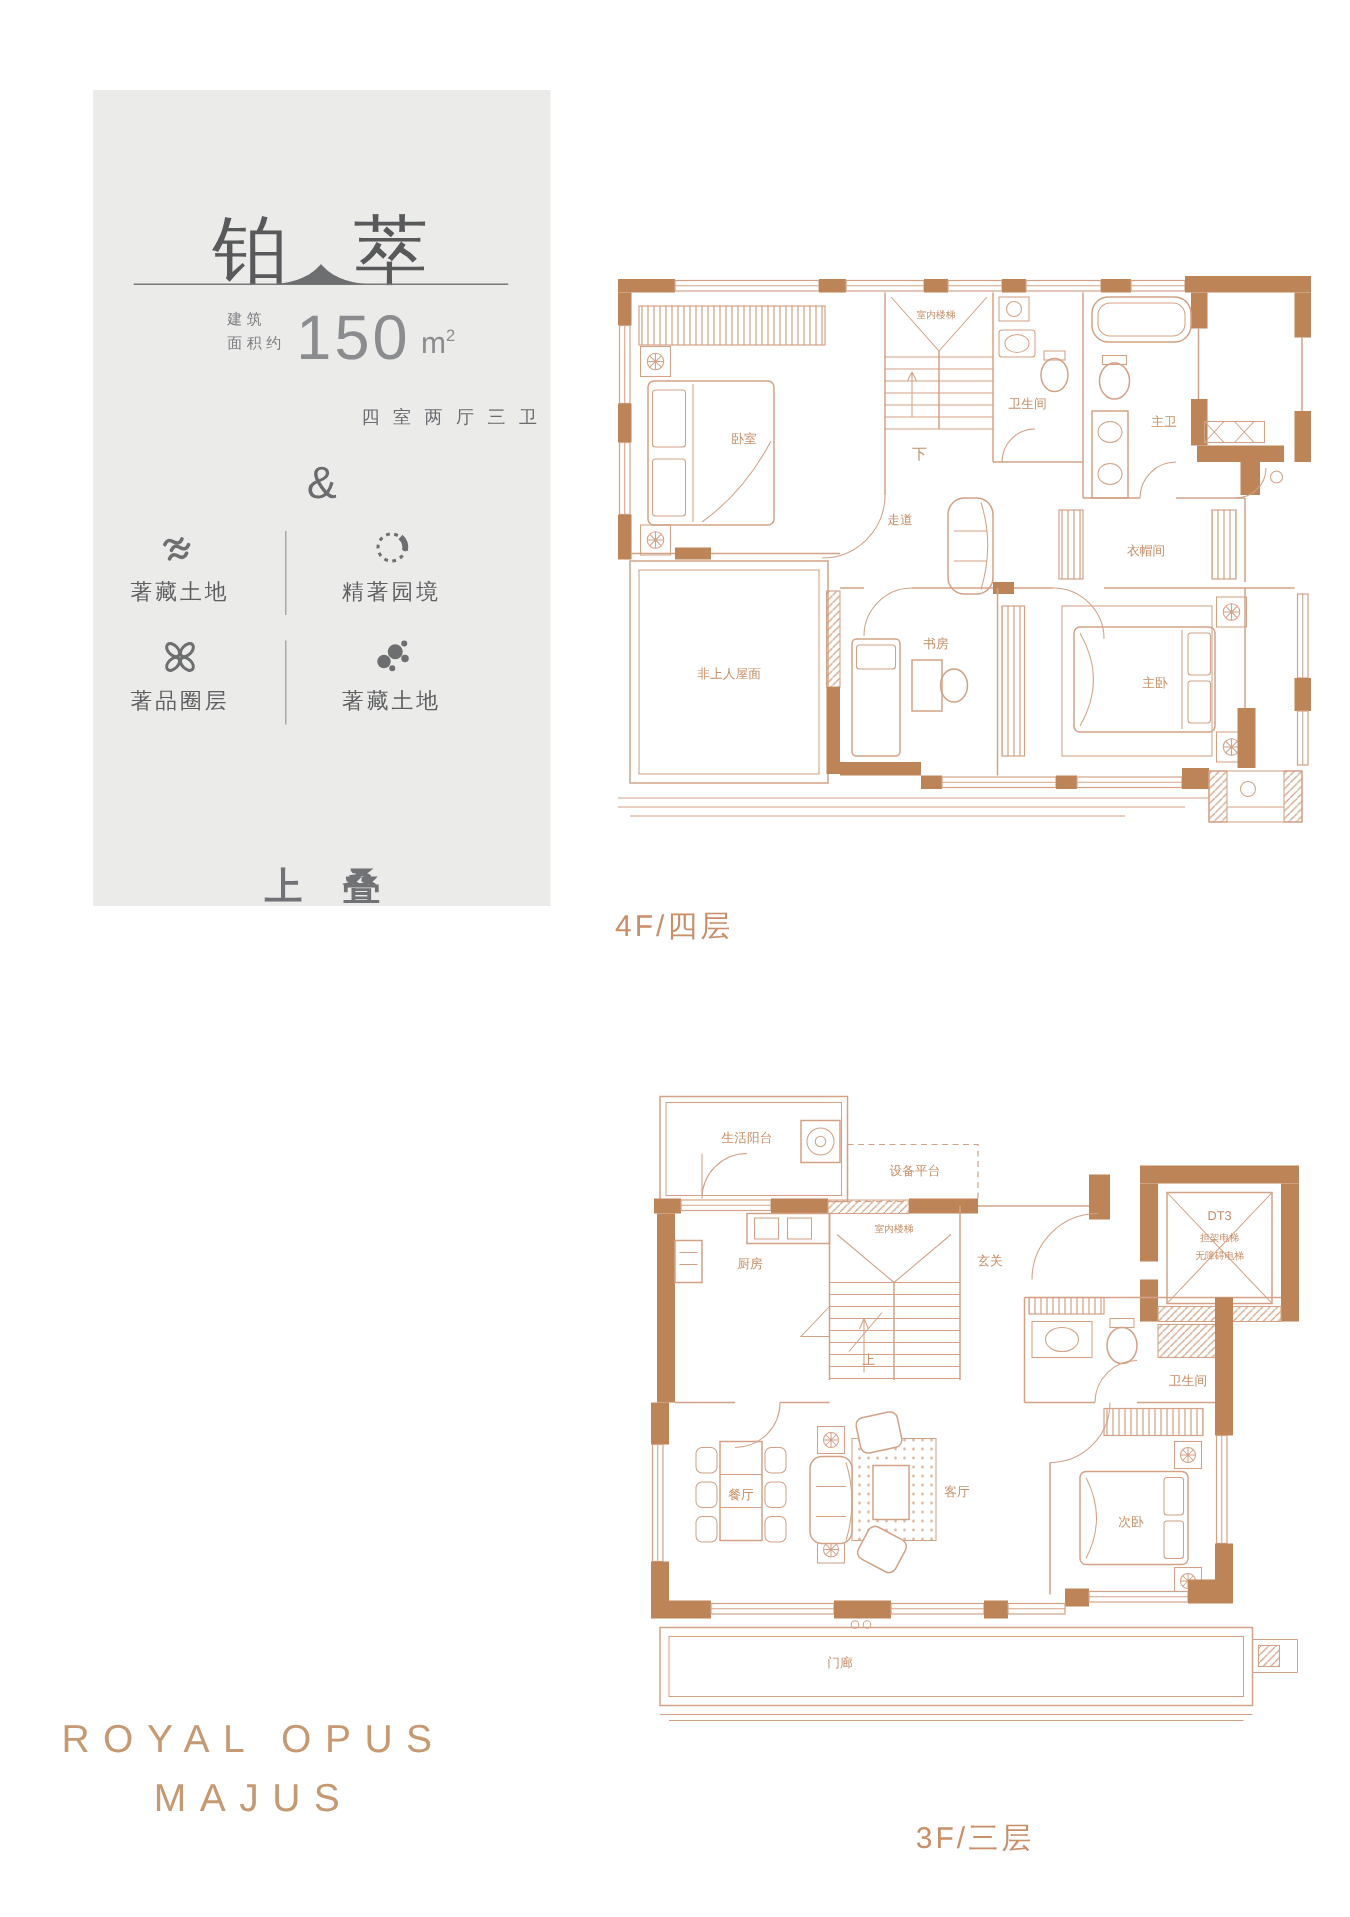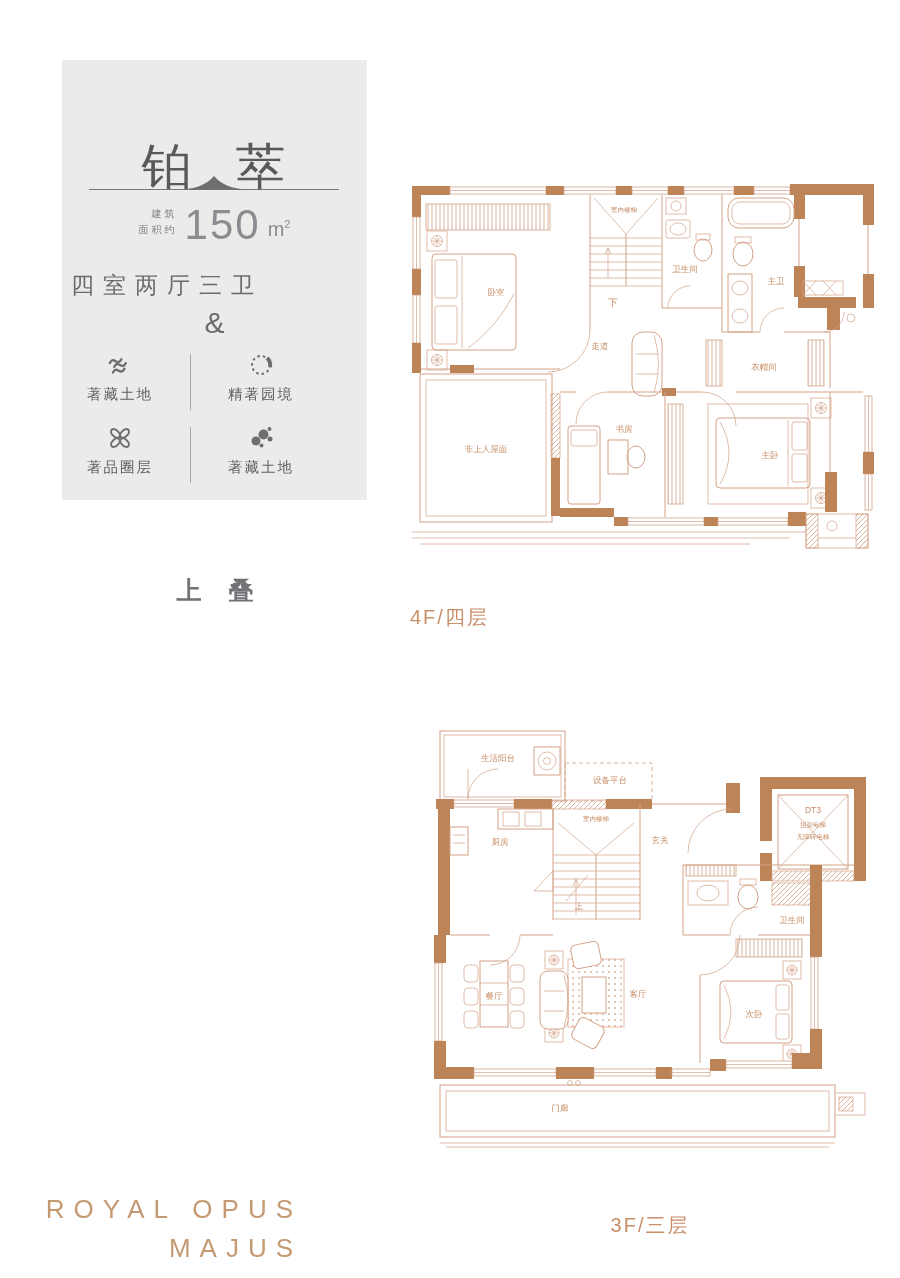--- a/index.html
+++ b/index.html
@@ -1,45 +1,45 @@
 <!DOCTYPE html>
 <html><head>
 <meta charset="utf-8">
 <style>
   html,body{margin:0;padding:0;background:#fff;}
   .page{position:relative;width:900px;height:1278px;background:#fff;overflow:hidden;
         font-family:"Liberation Sans","DejaVu Sans",sans-serif;}
   
-  .info-card{position:absolute;left:62px;top:60px;width:305px;height:440px;background:#ebebe9;}
+  .info-card{position:absolute;left:62px;top:60px;width:305px;height:544px;background:#ebebe9;}
   .card-title{position:absolute;top:40px;left:0;width:100%;text-align:center;font-size:50px;
               color:#58595b;letter-spacing:2px;word-spacing:26px;font-weight:500;}
   .card-divider{position:absolute;top:114px;left:27px;}
-  .area-row{position:absolute;top:146px;left:0;width:100%;display:flex;justify-content:center;
-            align-items:flex-end;gap:7px;text-align:right;}
+  .area-row{position:absolute;top:146px;left:13px;width:100%;display:flex;justify-content:center;
+            align-items:flex-end;gap:7px;}
   .area-prefix{font-size:10px;color:#7c7d80;line-height:1.55;letter-spacing:3px;padding-bottom:6px;}
   .area-prefix span{display:block;}
   .area-value{font-size:42px;color:#8b8c8f;line-height:.85;letter-spacing:2px;}
   .area-unit{font-size:20px;color:#8b8c8f;padding-bottom:2px;}
   .area-unit sup{font-size:11px;}
-  .layout-text{position:absolute;top:210px;left:0;width:100%;text-align:left;font-size:23px;
+  .layout-text{position:absolute;top:210px;left:0;width:100%;text-align:right;font-size:12px;
                letter-spacing:9px;text-indent:9px;color:#6a6b6e;}
   .amp{position:absolute;top:246px;left:0;width:100%;text-align:center;font-size:30px;color:#6a6b6e;}
   .features{position:absolute;top:290px;left:0;width:100%;}
   .feat-row{display:flex;align-items:flex-start;margin-bottom:13px;}
   .feat-cell{width:116px;text-align:center;}
   .feat-icon{height:30px;display:flex;align-items:center;justify-content:center;}
   .feat-label{margin-top:5px;font-size:14.5px;letter-spacing:2px;color:#5d5e60;}
   .feat-divider{width:1px;height:56px;background:#a8a9ab;margin:4px 12px 0;}
   
   .stack-label{position:absolute;left:120px;top:574px;width:190px;text-align:center;font-size:25px;
                color:#717275;word-spacing:20px;font-weight:bold;}
   .floor-label{position:absolute;color:#c98f69;font-size:20px;letter-spacing:2px;}
   .label-4f{left:410px;top:604px;width:470px;text-align:left;}
   .label-3f{left:420px;top:1180px;width:460px;text-align:center;margin-top:32px;}
-  .brand{position:absolute;left:36px;top:1190px;width:266px;text-align:right;color:#c59a72;
+  .brand{position:absolute;left:36px;top:1140px;width:266px;text-align:center;color:#c59a72;
          font-size:26px;letter-spacing:9px;line-height:1.5;}
   
   .plan-4f{position:absolute;left:410px;top:182px;width:470px;height:378px;}
   .plan-3f{position:absolute;left:420px;top:723px;width:460px;height:430px;}
   .ln{fill:none;stroke:#d3a286;stroke-width:1;}
   .ln2{stroke-width:.7;}
   .lnD{fill:none;stroke:#d3a286;stroke-width:.8;stroke-dasharray:4 3;}
   .wl{fill:#bd8458;stroke:none;}
   .wn{fill:#fff;stroke:#d3a286;stroke-width:.8;}
   .tbl{fill:#fff;stroke:#d3a286;stroke-width:1;}

